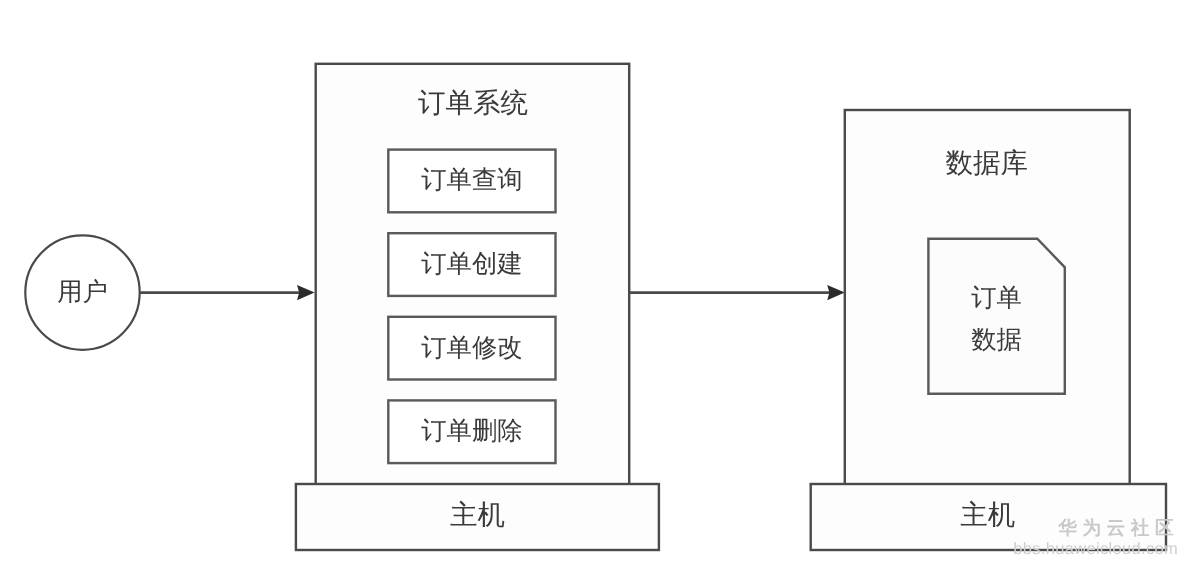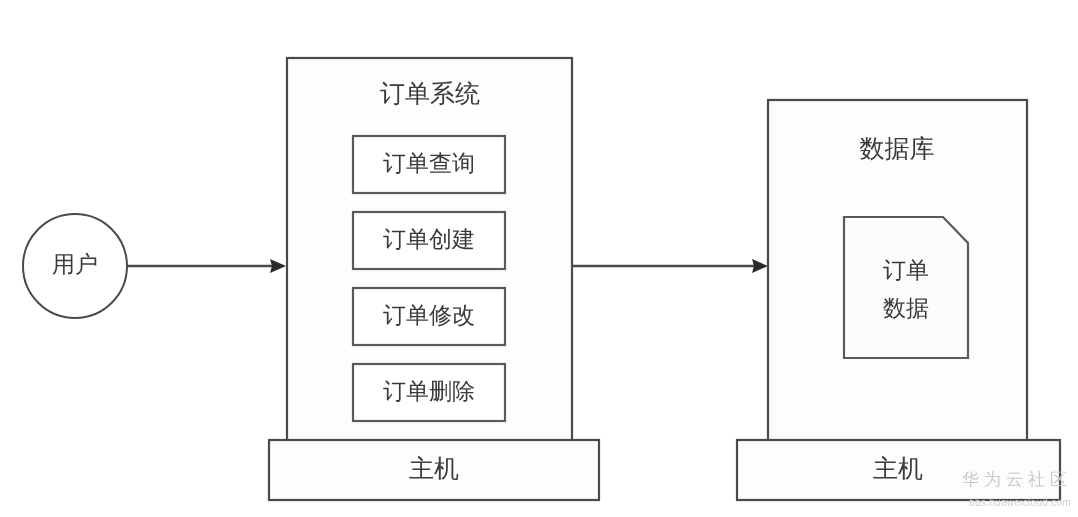--- a/index.html
+++ b/index.html
@@ -67,27 +67,28 @@
   .watermark-text {
     position: absolute;
     right: 6px;
     bottom: 26px;
     font-family: "Liberation Sans", sans-serif;
     font-size: 17px;
     letter-spacing: 5px;
     color: #c9c9c9;
     white-space: nowrap;
     user-select: none;
+    font-weight: bold;
   }
   .watermark-sub {
     position: absolute;
     right: 7px;
     bottom: 9px;
     font-family: "Liberation Sans", sans-serif;
-    font-size: 10px;
+    font-size: 15px;
     letter-spacing: 0.3px;
     color: #cfcfcf;
     white-space: nowrap;
     user-select: none;
   }
 </style>
 </head>
 <body>
 
 <div id="canvas">

